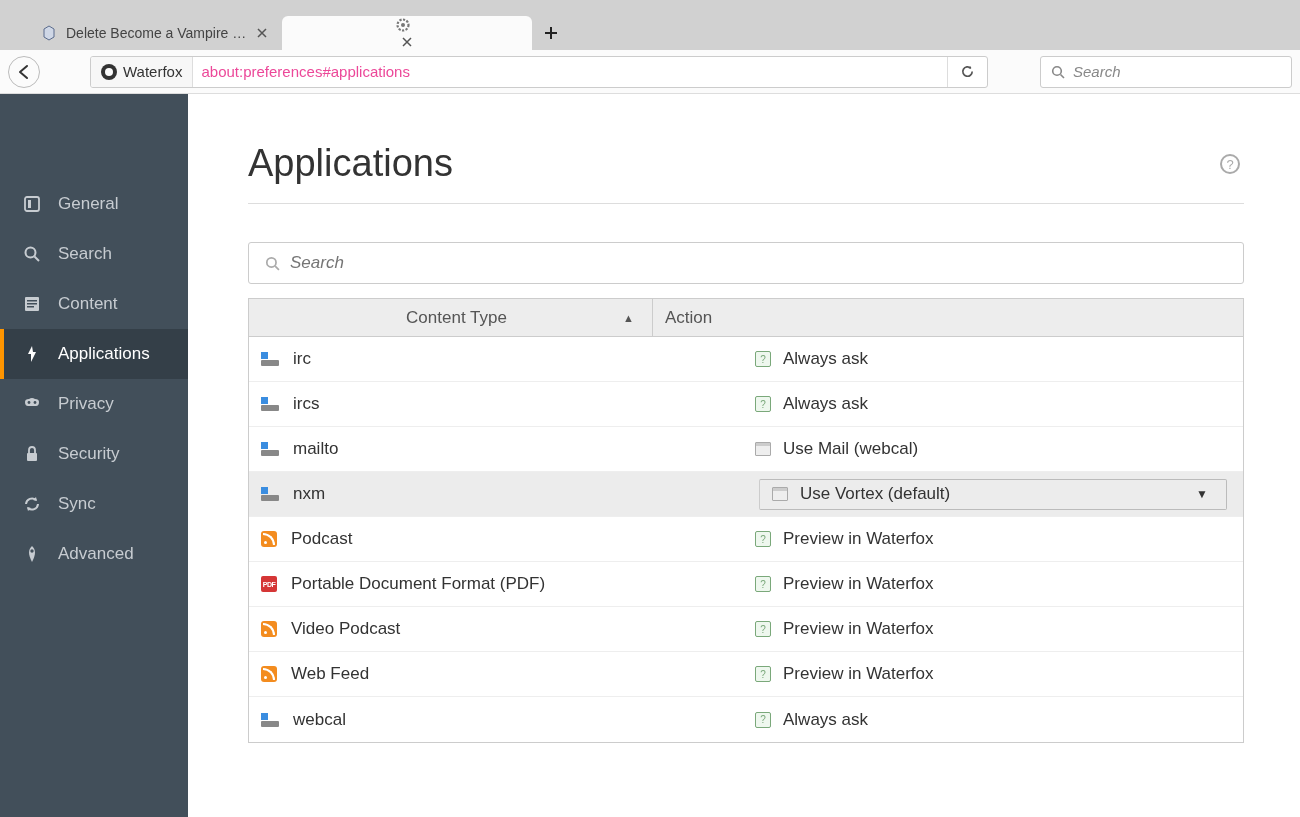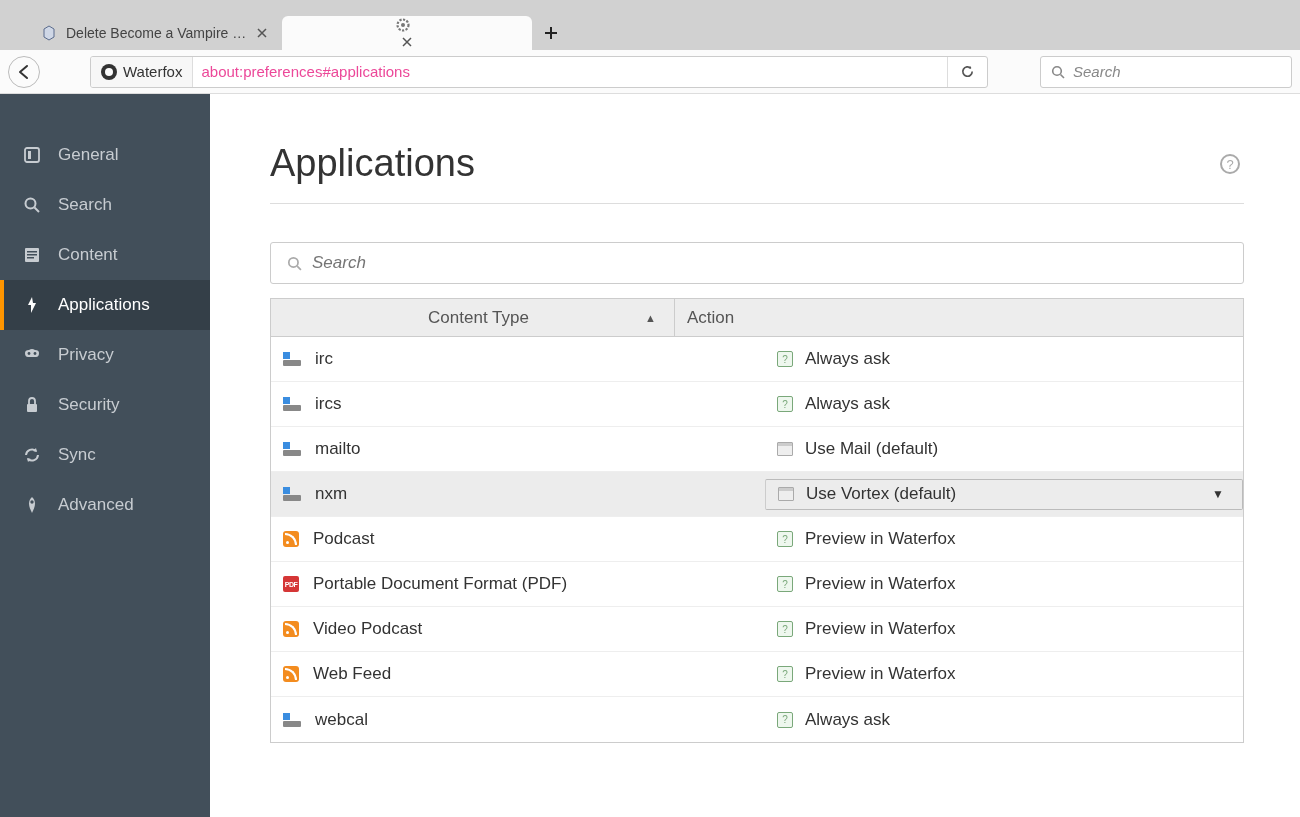--- a/index.html
+++ b/index.html
@@ -22,21 +22,21 @@
   .urlbar .identity { display:flex; align-items:center; padding:0 10px; height:100%; border-right:1px solid #ddd; background:#f7f7f7; font-size:15px; color:#333; }
   .urlbar .identity .wf-logo { width:16px; height:16px; border-radius:50%; background:#333; margin-right:6px; position:relative; display:flex; align-items:center; justify-content:center; }
   .urlbar .identity .wf-logo::after { content:""; width:8px; height:8px; border-radius:50%; background:#fbfbfb; }
   .urlbar .addr { flex:1; padding:0 8px; font-size:15px; color:#ec4899; }
   .urlbar .reload { width:40px; height:100%; border-left:1px solid #ddd; display:flex; align-items:center; justify-content:center; cursor:pointer; color:#555; }
   .searchbox { width:252px; height:32px; margin-left:8px; border:1px solid #ccc; border-radius:3px; background:#fff; display:flex; align-items:center; padding:0 10px; color:#888; font-style:italic; font-size:15px; gap:8px; }
 
   
   .content { display:flex; height:calc(817px - 50px - 44px); }
 
-  .sidebar { width:210px; background:#424f5a; color:#c7ccd1; padding-top:36px; }
+  .sidebar { width:188px; background:#424f5a; color:#c7ccd1; padding-top:85px; }
   .side-item { height:50px; display:flex; align-items:center; padding-left:22px; font-size:17px; cursor:pointer; gap:16px; }
   .side-item.active { background:#343f48; color:#fff; border-left:4px solid #ff9500; padding-left:18px; }
   .side-icon { width:20px; height:20px; display:flex; align-items:center; justify-content:center; flex-shrink:0; }
 
   .main { flex:1; padding:48px 56px 0 60px; position:relative; }
   .page-title { font-size:38px; font-weight:300; color:#333; }
   .help-icon { position:absolute; top:60px; right:60px; width:20px; height:20px; border:2px solid #aaa; border-radius:50%; color:#aaa; font-size:13px; display:flex; align-items:center; justify-content:center; cursor:pointer; }
   .hr { height:1px; background:#ddd; margin:18px 0 38px 0; }
 
   .filter { height:42px; border:1px solid #ccc; border-radius:3px; display:flex; align-items:center; padding:0 16px; color:#888; font-style:italic; font-size:17px; gap:10px; }
@@ -46,21 +46,21 @@
   .apps-head { display:flex; height:38px; background:#ededed; border-bottom:1px solid #ccc; font-size:17px; color:#555; }
   .col-ct { width:404px; padding-left:12px; display:flex; align-items:center; border-right:1px solid #ccc; position:relative;justify-content:center; }
   .col-ac { flex:1; padding-left:12px; display:flex; align-items:center; }
   .sort-ind { position:absolute; right:18px; font-size:11px; color:#555; }
 
   .row { display:flex; height:45px; align-items:center; border-bottom:1px solid #eee; }
   .row:last-child { border-bottom:none; }
   .row .ct { width:494px; padding-left:12px; display:flex; align-items:center; gap:14px; font-size:17px; color:#333; }
   .row .ac { flex:1; padding-left:12px; display:flex; align-items:center; gap:12px; font-size:17px; color:#333; position:relative; }
   .row.selected { background:#ececec; }
-  .row.selected .ac { border:1px solid #bbb; border-left:1px solid #ccc; margin:-1px 0; height:31px; border-radius:2px; }
+  .row.selected .ac { border:1px solid #bbb; border-left:1px solid #ccc; margin:-1px 16px; height:31px; border-radius:2px; }
   .row.selected .ac .chev { position:absolute; right:18px; font-size:12px; color:#333; }
 
   
   .ico-proto { width:18px; height:14px; position:relative; }
   .ico-proto::before { content:""; position:absolute; left:0; top:0; width:7px; height:7px; background:#3a8de0; }
   .ico-proto::after  { content:""; position:absolute; left:0; bottom:0; width:18px; height:6px; background:#888; border-radius:1px; }
   .ico-rss { width:16px; height:16px; background:#f38c1f; border-radius:3px; position:relative; }
   .ico-rss::before { content:""; position:absolute; left:3px; bottom:3px; width:3px; height:3px; background:#fff; border-radius:50%; }
   .ico-rss::after  { content:""; position:absolute; left:2px; bottom:2px; width:10px; height:10px; border:2px solid #fff; border-left:none; border-bottom:none; border-top-right-radius:12px; }
   .ico-pdf { width:16px; height:16px; background:#d53636; border-radius:2px; color:#fff; font-size:7px; font-weight:bold; display:flex; align-items:center; justify-content:center; letter-spacing:-0.5px; }
@@ -264,21 +264,21 @@
               <span>Always ask</span>
             </div>
           </div>
           <div class="row">
             <div class="ct">
               <span class="ico-proto"></span>
               <span>mailto</span>
             </div>
             <div class="ac">
               <span class="ico-app"></span>
-              <span>Use Mail (default)</span>
+              <span>Use Mail (webcal)</span>
             </div>
           </div>
           <div class="row selected">
             <div class="ct">
               <span class="ico-proto"></span>
               <span>nxm</span>
             </div>
             <div class="ac">
               <span class="ico-app"></span>
               <span>Use Vortex (default)</span>

